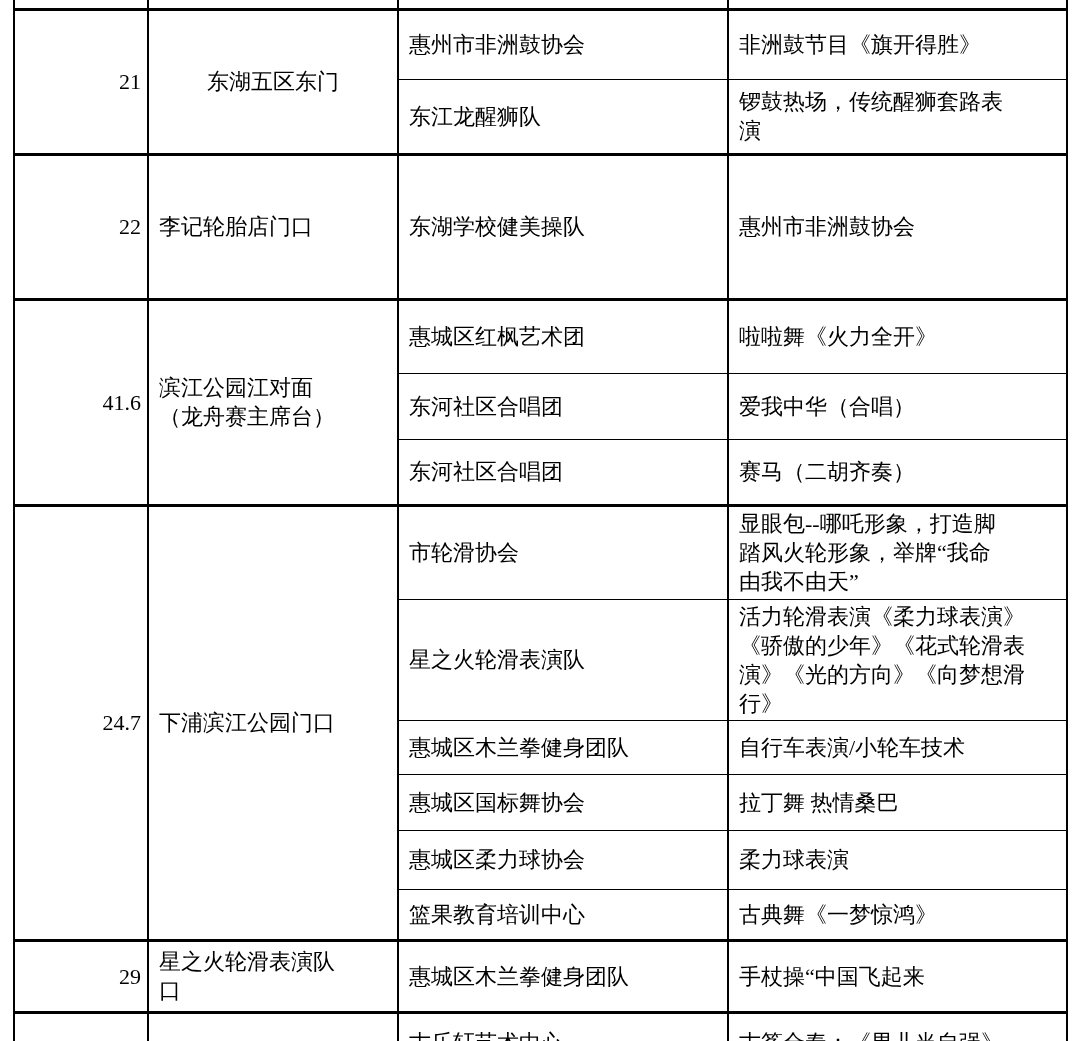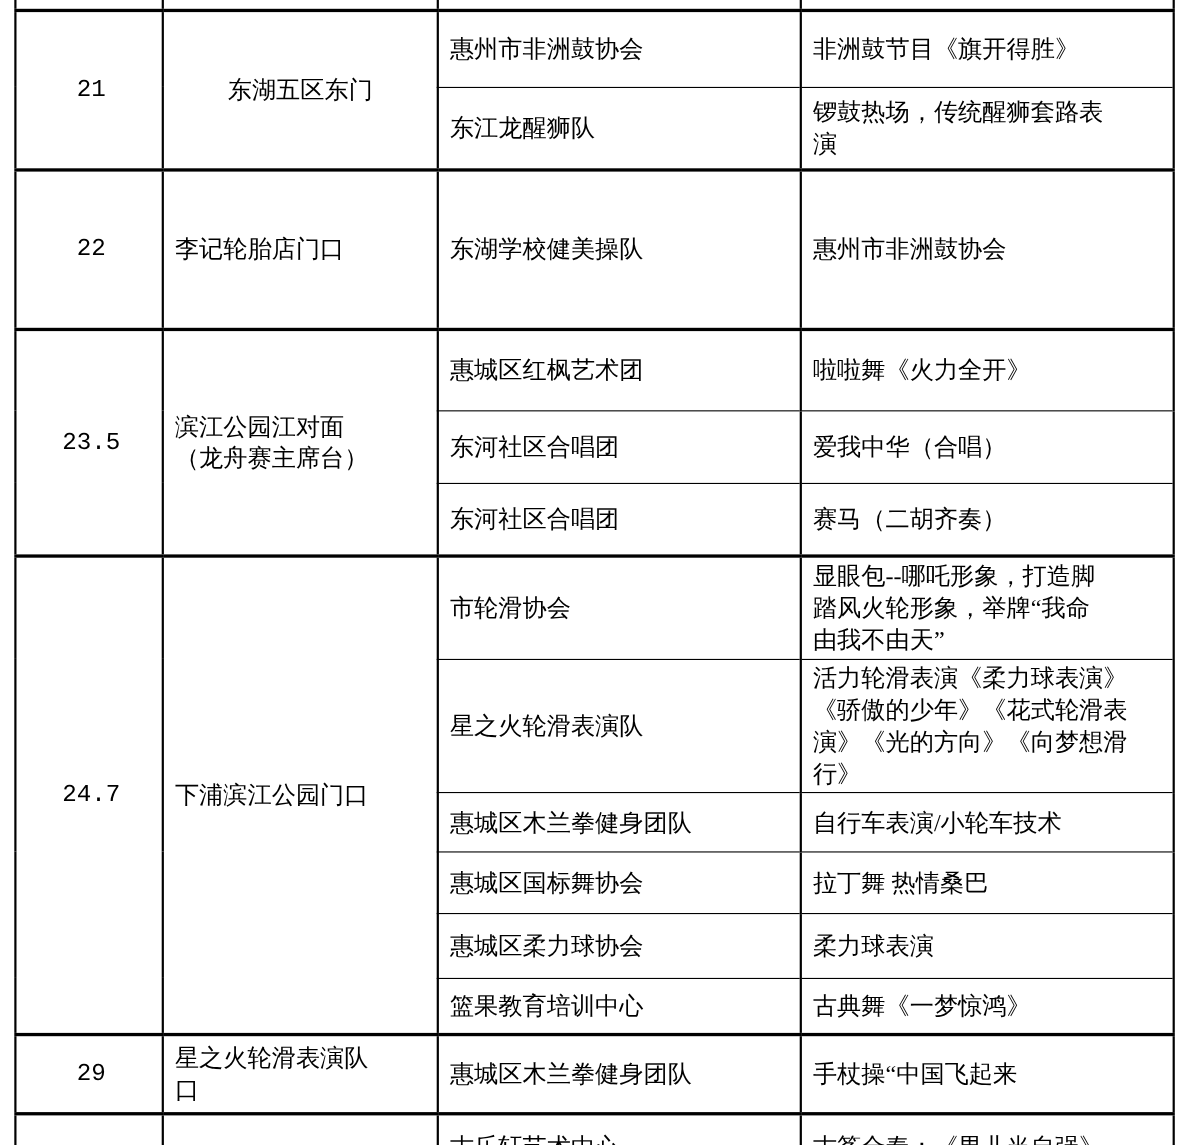--- a/index.html
+++ b/index.html
@@ -16,21 +16,21 @@
   }
   table.sched td{
     border-left:2px solid #000;border-right:2px solid #000;
     padding:2px 6px 2px 10px;
     font-size:22px;line-height:29px;
     vertical-align:middle;
     overflow:hidden;
     white-space:pre-line;
     word-break:break-all;
   }
-  td.c1{text-align:center;padding:2px 2px;font-size:22px;font-family:Liberation Mono, monospace;}
+  td.c1{text-align:right;padding:2px 2px;font-size:22px;}
   td.c2{font-size:24px;line-height:30px;padding-left:8px;}
   td.c2.center{text-align:center;padding-left:2px;padding-right:2px;}
   tr.toprow td{border-bottom:3px solid #000;}
   td.sub{border-bottom:1px solid #000;font-family:Liberation Serif, serif;}
   td.sec-end{border-bottom:3px solid #000;}
   tr.vtop td{vertical-align:top;padding-top:14px;}
 </style>
 </head>
 <body>
 
@@ -64,21 +64,21 @@
       </tr>
 
       <tr style="height:145px">
         <td class="c1 sec-end">22</td>
         <td class="c2 sec-end">李记轮胎店门口</td>
         <td class="c3 sec-end">东湖学校健美操队</td>
         <td class="c4 sec-end">惠州市非洲鼓协会</td>
       </tr>
 
       <tr style="height:74px">
-        <td class="c1 sec-end" rowspan="3">23.5</td>
+        <td class="c1 sec-end" rowspan="3">41.6</td>
         <td class="c2 sec-end" rowspan="3">滨江公园江对面
 （龙舟赛主席台）</td>
         <td class="c3 sub">惠城区红枫艺术团</td>
         <td class="c4 sub">啦啦舞《火力全开》</td>
       </tr>
       <tr style="height:66px">
         <td class="c3 sub">东河社区合唱团</td>
         <td class="c4 sub">爱我中华（合唱）</td>
       </tr>
       <tr style="height:66px">

